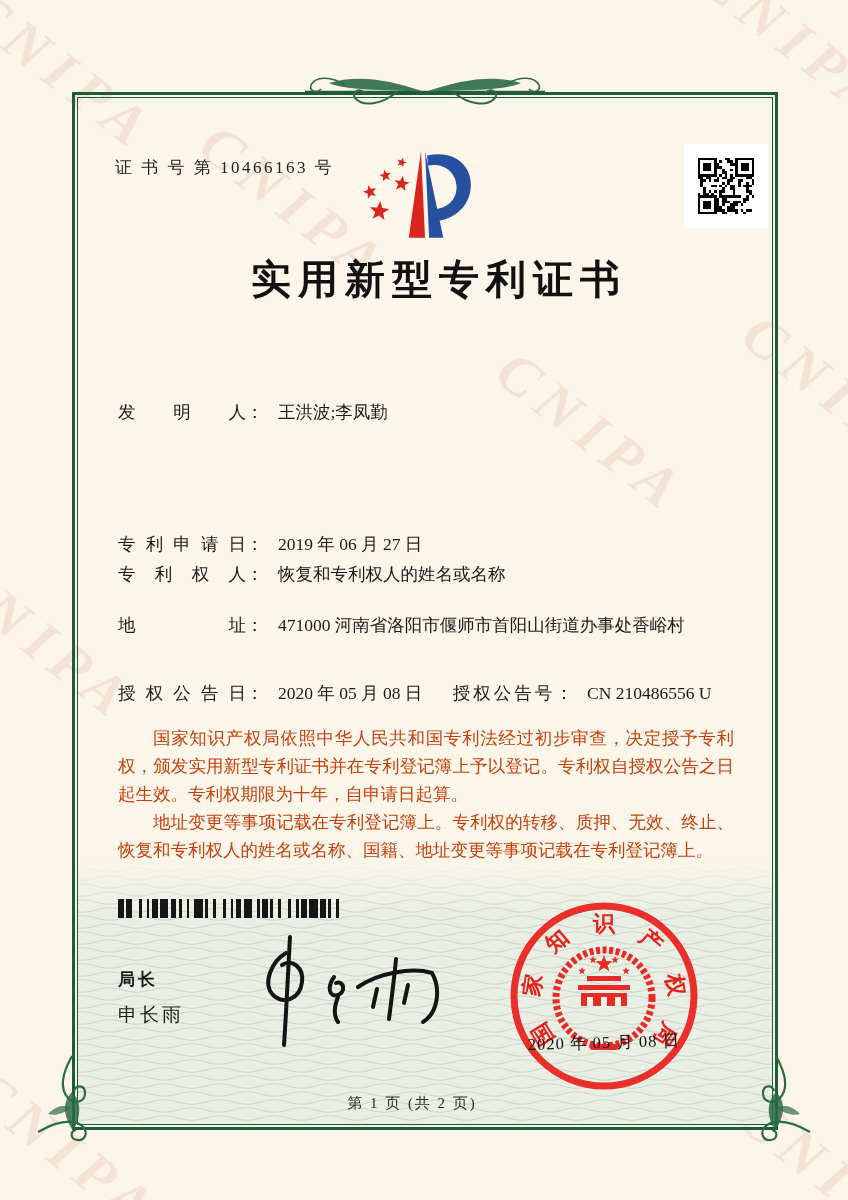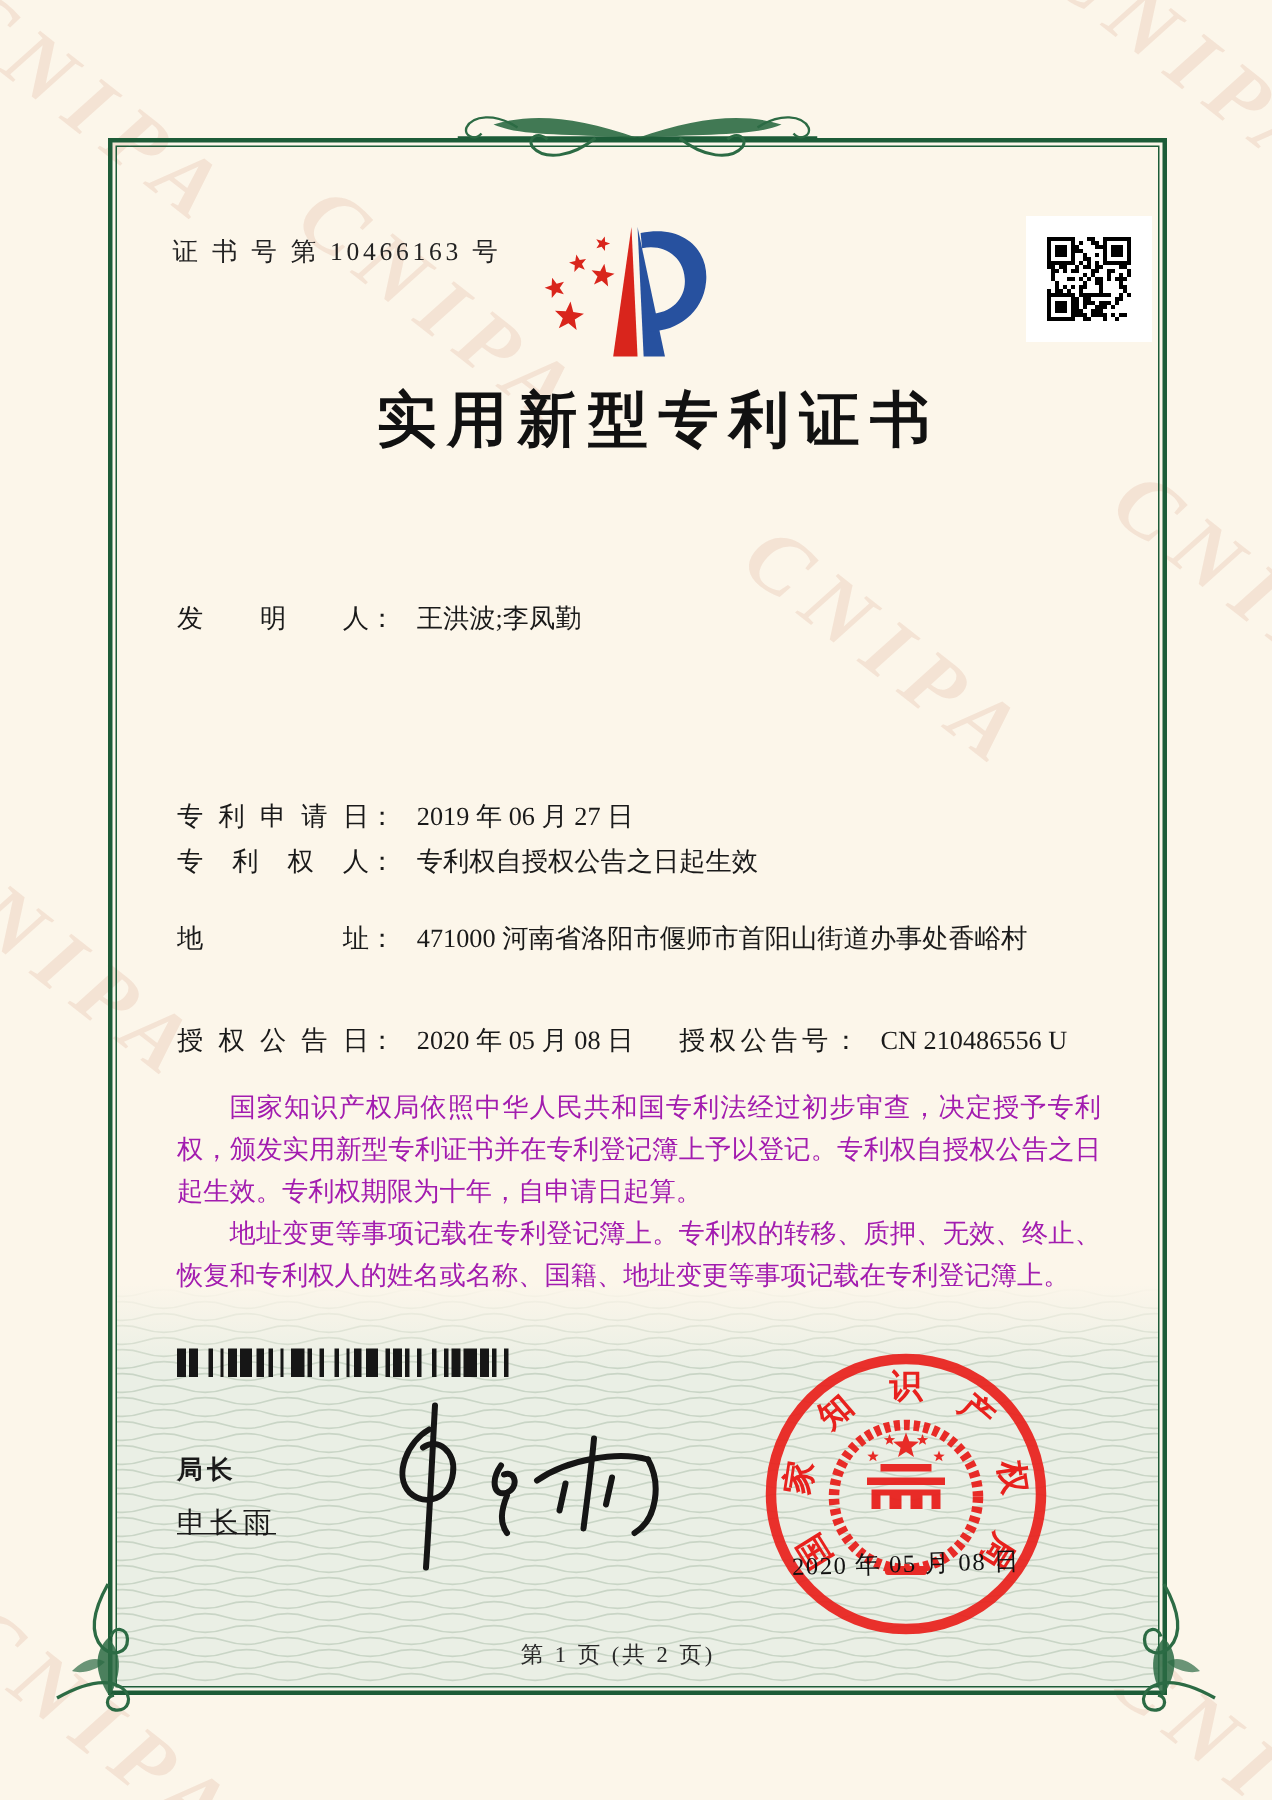--- a/index.html
+++ b/index.html
@@ -23,26 +23,26 @@
   .logo{position:absolute;z-index:5;left:357px;top:141px;width:132px;height:110px;}
   .qr{position:absolute;z-index:5;left:684px;top:144px;width:78px;height:78px;background:#fff;padding:3px;}
   .qr svg{display:block;width:78px;height:78px;shape-rendering:crispEdges;}
   .title{position:absolute;z-index:5;left:72px;top:252px;width:702px;text-align:center;
          font-size:40px;font-weight:600;letter-spacing:7px;color:#111;margin-left:16px;}
   .frow{position:absolute;z-index:5;left:118px;width:640px;font-size:17.5px;white-space:nowrap;}
   .flabel{display:inline-block;width:128px;text-align:justify;text-align-last:justify;vertical-align:baseline;}
   .fvalue{margin-left:10px;white-space:pre;}
   .g2-label{display:inline-block;margin-left:26px;letter-spacing:3px;}
   .paras{position:absolute;z-index:5;left:118px;top:724px;width:616px;font-size:17.5px;line-height:28px;
-         text-align:justify;color:#a21caf;}
+         text-align:justify;color:#c2410c;}
   .paras p{margin:0;text-indent:2em;}
   .barcode{position:absolute;z-index:5;left:118px;top:899px;width:224px;height:19px;display:flex;}
   .barcode div{background:#161616;height:100%;}
   .officer-title{position:absolute;z-index:5;left:118px;top:968px;font-size:17px;letter-spacing:3px;font-weight:bold;}
-  .officer-name{position:absolute;z-index:5;left:118px;top:1002px;font-size:19px;letter-spacing:3px;text-decoration:underline;}
+  .officer-name{position:absolute;z-index:5;left:118px;top:1002px;font-size:19px;letter-spacing:3px;}
   .signature{position:absolute;z-index:6;left:238px;top:925px;width:215px;height:125px;}
   .seal{position:absolute;z-index:7;left:506px;top:898px;width:196px;height:196px;}
   .seal svg{position:absolute;left:0;top:0;}
   .seal-char{position:absolute;z-index:2;font-size:22px;font-weight:700;color:#e8211d;width:24px;height:24px;
              text-align:center;line-height:24px;}
   .seal-date{position:absolute;z-index:3;left:8px;top:134px;width:180px;text-align:center;font-size:16.5px;
              letter-spacing:1px;color:#111;transform:rotate(-1.5deg);white-space:pre;}
   .page-info{position:absolute;z-index:5;left:72px;top:1094px;width:680px;text-align:center;
              font-size:15px;letter-spacing:2px;color:#2a2a2a;}
   .cont-note{position:absolute;z-index:5;left:324px;top:1136px;background:#fffdf8;padding:7px 18px;
@@ -286,21 +286,21 @@
   <div class="frow" style="top:400px">
     <span class="flabel">发 明 人</span><span>：</span>
     <span class="fvalue">王洪波;李凤勤</span>
   </div>
   <div class="frow" style="top:532px">
     <span class="flabel">专利申请日</span><span>：</span>
     <span class="fvalue">2019 年 06 月 27 日</span>
   </div>
   <div class="frow" style="top:562px">
     <span class="flabel">专 利 权 人</span><span>：</span>
-    <span class="fvalue">专利权自授权公告之日起生效</span>
+    <span class="fvalue">恢复和专利权人的姓名或名称</span>
   </div>
   <div class="frow" style="top:613px">
     <span class="flabel">地 址</span><span>：</span>
     <span class="fvalue">471000 河南省洛阳市偃师市首阳山街道办事处香峪村</span>
   </div>
   <div class="frow" style="top:681px">
     <span class="flabel">授权公告日</span><span>：</span>
     <span class="fvalue">2020 年 05 月 08 日</span>
     <span class="g2-label">授权公告号</span><span>：</span>
     <span class="fvalue">CN 210486556 U</span>

